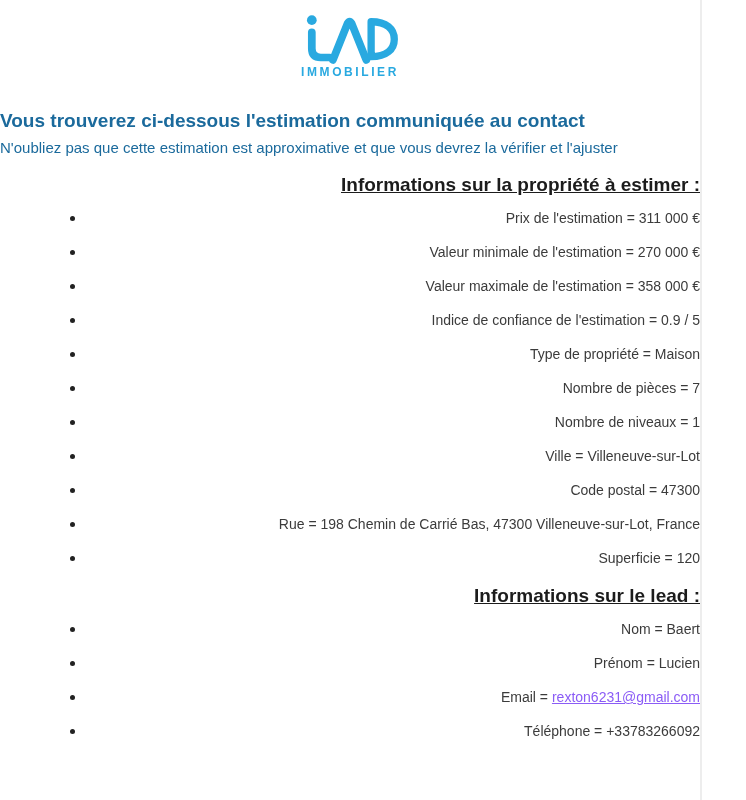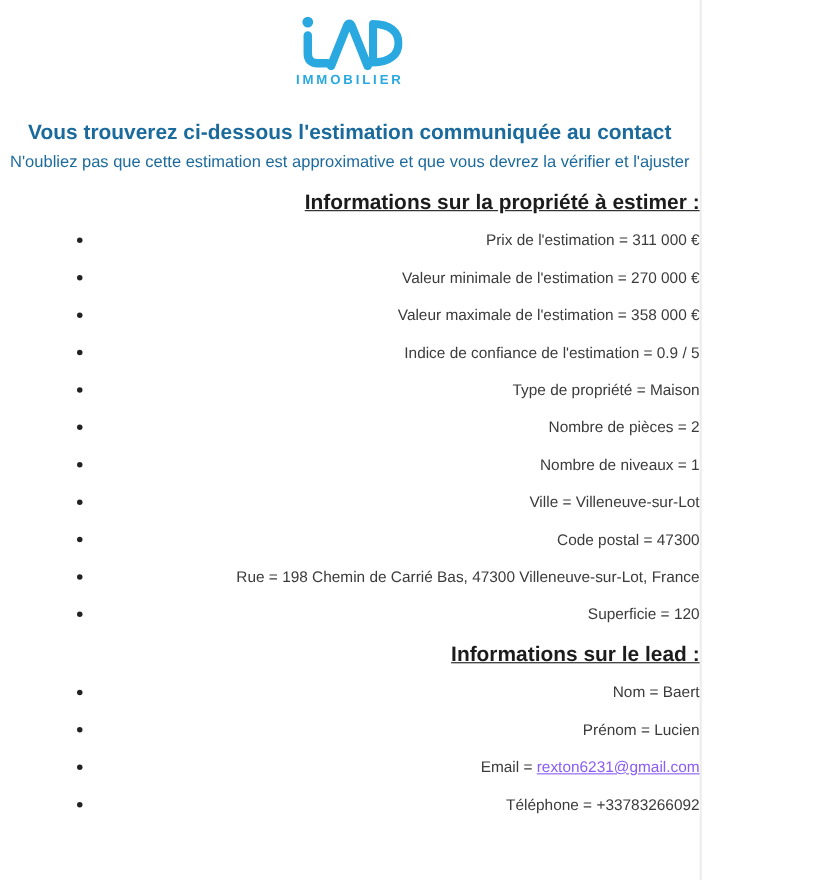--- a/index.html
+++ b/index.html
@@ -4,37 +4,37 @@
 <style>
   * { box-sizing: border-box; }
   html, body { margin: 0; padding: 0; }
   body {
     width: 746px; height: 800px;
     background: #ffffff;
     font-family: "Liberation Sans", sans-serif;
     overflow: hidden;
   }
   .page {
-    width: 638px; height: 800px;
+    width: 702px; height: 800px;
     border-right: 2px solid #ededed;
     padding-top: 12px;
   }
   
   .logo-wrap { text-align: center; }
   .logo-svg { display: block; margin: 0 auto; }
   .logo-sub {
     color: #29A9E0;
     font-weight: bold;
     font-size: 12px;
     letter-spacing: 2.6px;
     line-height: 14px;
     margin-top: 1px;
   }
   
-  .intro { text-align: center; margin-top: 30px; }
+  .intro { text-align: left; margin-top: 30px; }
   .intro-title {
     font-size: 19px;
     font-weight: bold;
     color: #1b6a9c;
     line-height: 24px;
   }
   .intro-sub {
     font-size: 15px;
     color: #1b6a9c;
     margin-top: 5px;
@@ -101,21 +101,21 @@
 
   <div class="sections">
   <div class="section">
     <span class="section-title">Informations sur la propriété à estimer :</span>
     <ul>
           <li><span>Prix de l'estimation = 311 000 €</span></li>
           <li><span>Valeur minimale de l'estimation = 270 000 €</span></li>
           <li><span>Valeur maximale de l'estimation = 358 000 €</span></li>
           <li><span>Indice de confiance de l'estimation = 0.9 / 5</span></li>
           <li><span>Type de propriété = Maison</span></li>
-          <li><span>Nombre de pièces = 2</span></li>
+          <li><span>Nombre de pièces = 7</span></li>
           <li><span>Nombre de niveaux = 1</span></li>
           <li><span>Ville = Villeneuve-sur-Lot</span></li>
           <li><span>Code postal = 47300</span></li>
           <li><span>Rue = 198 Chemin de Carrié Bas, 47300 Villeneuve-sur-Lot, France</span></li>
           <li><span>Superficie = 120</span></li>
         </ul>
   </div>
 
   <div class="section">
     <span class="section-title">Informations sur le lead :</span>

